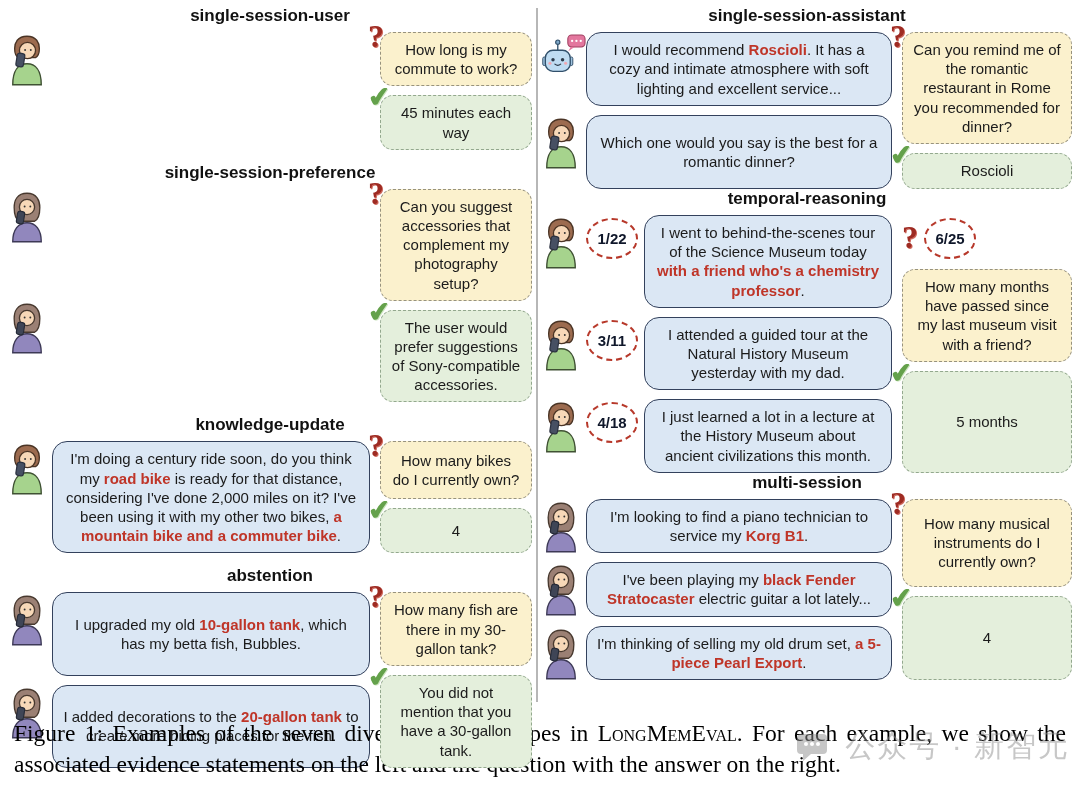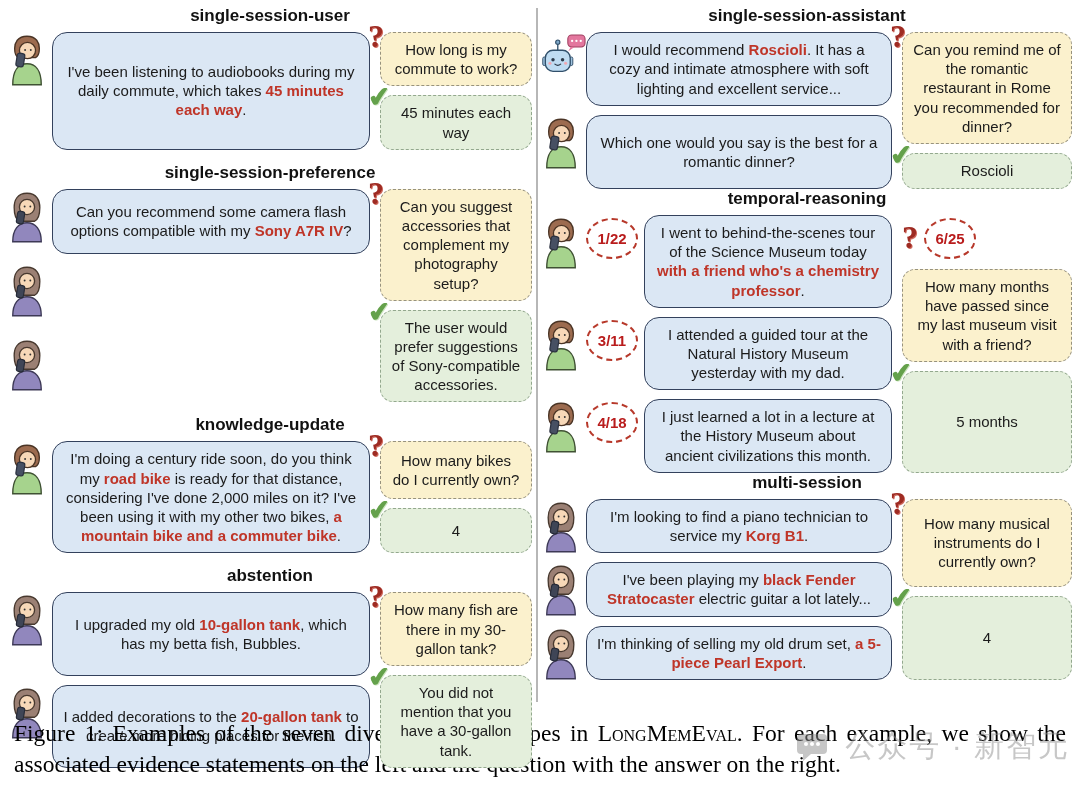--- a/index.html
+++ b/index.html
@@ -44,21 +44,21 @@
   }
   .check{
     position:absolute;left:-13px;top:-12px;z-index:2;
     font-size:27px;color:#64a14b;line-height:1;font-weight:700;
     text-shadow:1px 1px 0 #cfe6c2;transform:rotate(-6deg);
   }
   .q-date-row{display:flex;align-items:center;gap:6px;margin-bottom:1px;}
   .q-date-row .qmark{position:static;}
   .date-ellipse{
     flex:none;border:2.2px dashed #b7382a;border-radius:50%;
-    color:#b91c1c;font-weight:700;font-size:15px;
+    color:#0f172a;font-weight:700;font-size:15px;
     padding:10px 7px;min-width:52px;text-align:center;box-sizing:border-box;margin-top:3px;
   }
   .red{color:#bf3528;font-weight:700;}
   .sc{font-variant:small-caps;}
 
   .caption{
     font-family:"Liberation Serif",serif;font-size:23.5px;line-height:1.3;
     padding:10px 14px 0 14px;text-align:justify;color:#000;
   }
   .watermark{
@@ -81,56 +81,38 @@
                 <span class="avatar">
                   <svg width="38" height="52" viewBox="0 0 40 54">
                     <path d="M20 2 C10 2 7 9 7 15 C7 20 9 23.5 11 24.5 L29 24.5 C31 23.5 33 20 33 15 C33 9 30 2 20 2 Z" fill="#9c6b4f" stroke="#4a3425" stroke-width="1.4"></path>
                     <circle cx="20.5" cy="17" r="8.5" fill="#f7d8b8" stroke="#4a3425" stroke-width="1.4"></circle>
                     <circle cx="18" cy="16.5" r="1" fill="#333"></circle>
                     <circle cx="24" cy="16.5" r="1" fill="#333"></circle>
                     <path d="M5 53 C5 38 11 31 20 31 C29 31 35 38 35 53 Z" fill="#a6d38d" stroke="#3f5133" stroke-width="1.5"></path>
                     <rect x="9" y="20" width="8" height="14" rx="2.5" fill="#475063" stroke="#2b3140" stroke-width="1.3" transform="rotate(9 13 27)"></rect>
                   </svg>
                 </span>
-                <div class="bubble evidence">
-                  <span>I've been listening to audiobooks during my daily commute, which takes <span class="red">45 minutes each way</span>.</span>
-                </div>
               </div>
             </div>
             <div class="qa">
               <div class="bubble question">
                 <span class="qmark">?</span>
                 <span>How long is my commute to work?</span>
               </div>
               <div class="bubble answer">
                 <span class="check">✔</span>
                 <span>45 minutes each way</span>
               </div>
             </div>
           </div>
         </section>
         <section class="qtype">
           <div class="sec-title">single-session-preference</div>
           <div class="sec-body">
             <div class="messages">
-              <div class="msg-row">
-                <span class="avatar">
-                  <svg width="38" height="52" viewBox="0 0 40 54">
-                    <path d="M20 2 C9.5 2 6.5 10 6.5 17 C6.5 25 9 30 12 31.5 L28 31.5 C31 30 33.5 25 33.5 17 C33.5 10 30.5 2 20 2 Z" fill="#9b8074" stroke="#47382e" stroke-width="1.4"></path>
-                    <circle cx="20" cy="16.5" r="8" fill="#f7d8b8" stroke="#47382e" stroke-width="1.4"></circle>
-                    <circle cx="17.5" cy="16" r="1" fill="#333"></circle>
-                    <circle cx="23.5" cy="16" r="1" fill="#333"></circle>
-                    <path d="M5 53 C5 40 11 33 20 33 C29 33 35 40 35 53 Z" fill="#9187bd" stroke="#3d3956" stroke-width="1.5"></path>
-                    <rect x="9.5" y="21" width="7.5" height="13" rx="2.5" fill="#3f4556" stroke="#262b38" stroke-width="1.2" transform="rotate(9 13 27)"></rect>
-                  </svg>
-                </span>
-                <div class="bubble evidence">
-                  <span>Can you recommend some camera flash options compatible with my <span class="red">Sony A7R IV</span>?</span>
-                </div>
-              </div>
               <div class="msg-row">
                 <span class="avatar">
                   <svg width="38" height="52" viewBox="0 0 40 54">
                     <path d="M20 2 C9.5 2 6.5 10 6.5 17 C6.5 25 9 30 12 31.5 L28 31.5 C31 30 33.5 25 33.5 17 C33.5 10 30.5 2 20 2 Z" fill="#9b8074" stroke="#47382e" stroke-width="1.4"></path>
                     <circle cx="20" cy="16.5" r="8" fill="#f7d8b8" stroke="#47382e" stroke-width="1.4"></circle>
                     <circle cx="17.5" cy="16" r="1" fill="#333"></circle>
                     <circle cx="23.5" cy="16" r="1" fill="#333"></circle>
                     <path d="M5 53 C5 40 11 33 20 33 C29 33 35 40 35 53 Z" fill="#9187bd" stroke="#3d3956" stroke-width="1.5"></path>
                     <rect x="9.5" y="21" width="7.5" height="13" rx="2.5" fill="#3f4556" stroke="#262b38" stroke-width="1.2" transform="rotate(9 13 27)"></rect>
                   </svg>

